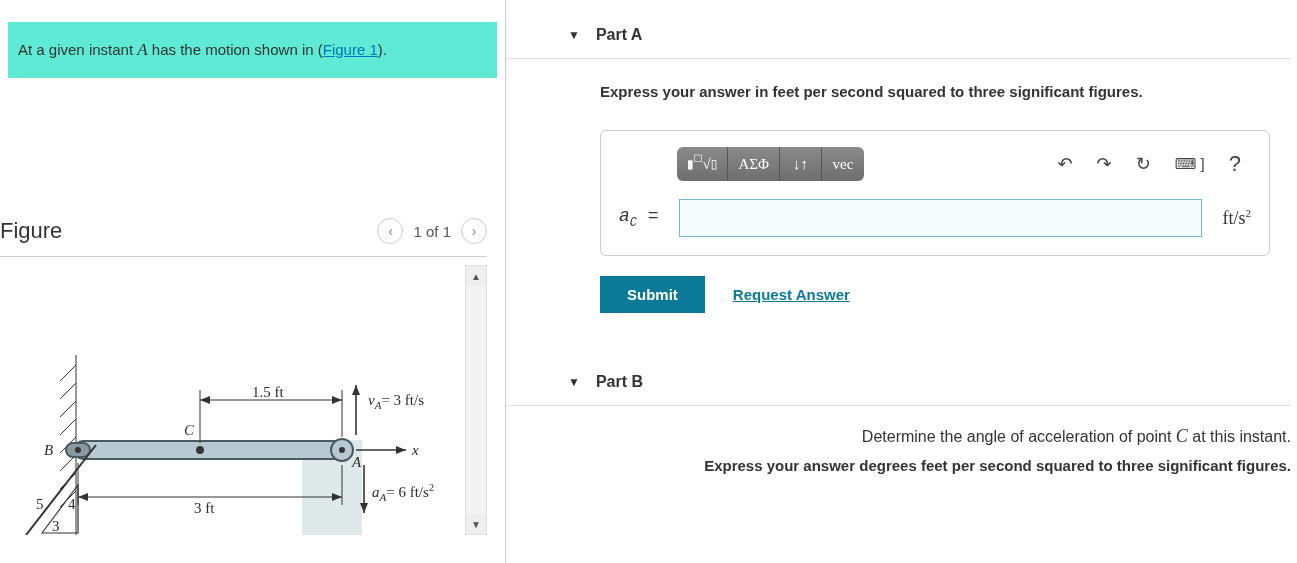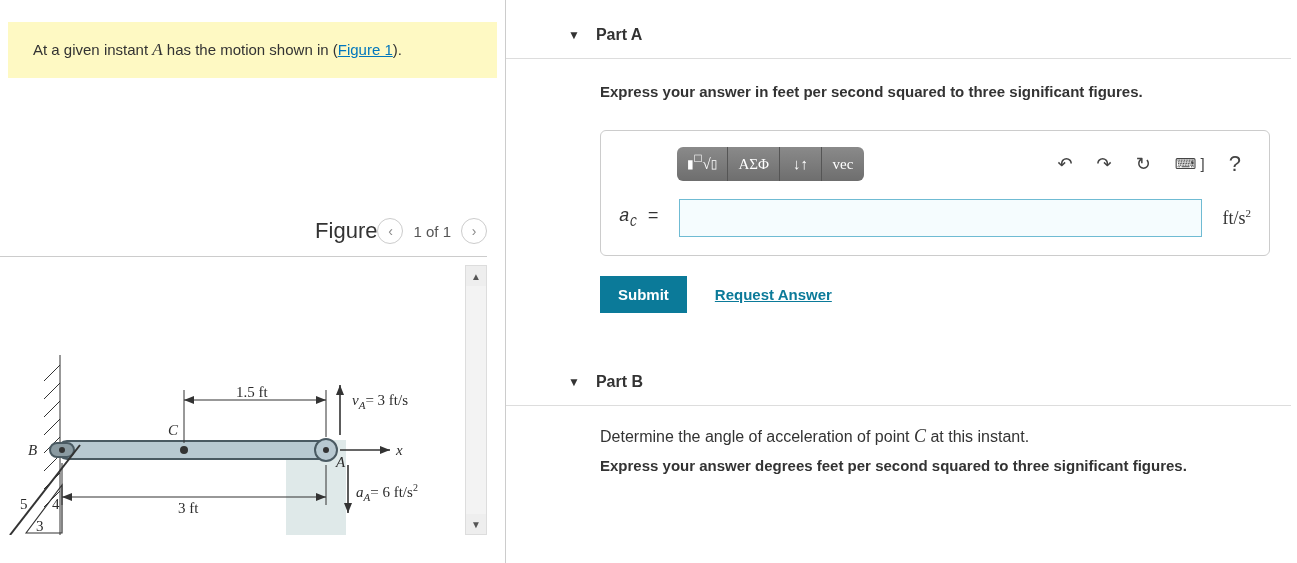--- a/index.html
+++ b/index.html
@@ -13,31 +13,31 @@
     height: 563px;
     overflow: hidden;
     background: #fff;
   }
   .left-pane {
     width: 505px;
     padding: 10px 0 0 0;
     position: relative;
   }
   .intro-box {
-    background: #fef9c3;
-    padding: 18px 25px;
+    background: #5eead4;
+    padding: 18px 10px;
     margin: 12px 8px 0 8px;
     color: #333;
   }
   .intro-box .italic-serif { font-family: "Times New Roman", serif; font-style: italic; font-size: 17px; }
   .intro-box a { color: #0277bd; text-decoration: underline; }
   .figure-header {
     display: flex;
     align-items: center;
-    justify-content: flex-end;
+    justify-content: space-between;
     margin: 140px 18px 0 0;
     padding-bottom: 6px;
   }
   .figure-title { font-size: 22px; color: #333; }
   .pager {
     display: flex;
     align-items: center;
     gap: 10px;
     color: #555;
     font-size: 15px;
@@ -56,21 +56,21 @@
   }
   .figure-divider { border: none; border-top: 1px solid #ccc; margin: 6px 18px 0 0; }
   .figure-view {
     position: relative;
     margin: 8px 18px 0 0;
     height: 270px;
   }
   .figure-svg-wrap {
     position: absolute;
     left: 0; top: 0;
-    width: 460px; height: 270px;
+    width: 460px; height: 270px; padding-left: 16px;
   }
   .scroll-track {
     position: absolute;
     right: 0; top: 0;
     width: 22px; height: 270px;
     background: #f3f3f3;
     border: 1px solid #ddd;
   }
   .scroll-track .arrow {
     height: 20px;
@@ -163,21 +163,21 @@
   .submit-row {
     display: flex;
     align-items: center;
     gap: 28px;
     margin-top: 20px;
   }
   .submit-btn {
     background: #0b7a99;
     color: #fff;
     border: none;
-    padding: 10px 18px;
+    padding: 10px 27px;
     font-size: 15px;
     font-weight: 700;
     cursor: pointer;
   }
   .request-link {
     color: #0b7a99;
     font-weight: 700;
     text-decoration: underline;
     font-size: 15px;
     cursor: pointer;
@@ -314,19 +314,19 @@
     <div class="submit-row">
       <button class="submit-btn">Submit</button>
       <a class="request-link">Request Answer</a>
     </div>
   </div>
 
   <div class="part-header" style="margin-top:10px;">
     <span class="part-caret">▼</span>
     <span class="part-title">Part B</span>
   </div>
-  <div class="part-body" style="padding-top:20px;">
+  <div class="part-body" style="padding-top:20px;text-align:right;">
     <div class="prompt-line">
       <span>Determine the angle of acceleration of point </span><span class="mathC">C</span><span> at this instant.</span>
     </div>
     <div class="bold-line" style="margin-bottom:12px;">Express your answer degrees feet per second squared to three significant figures.</div>
   </div>
 </div>
 
 </body></html>

